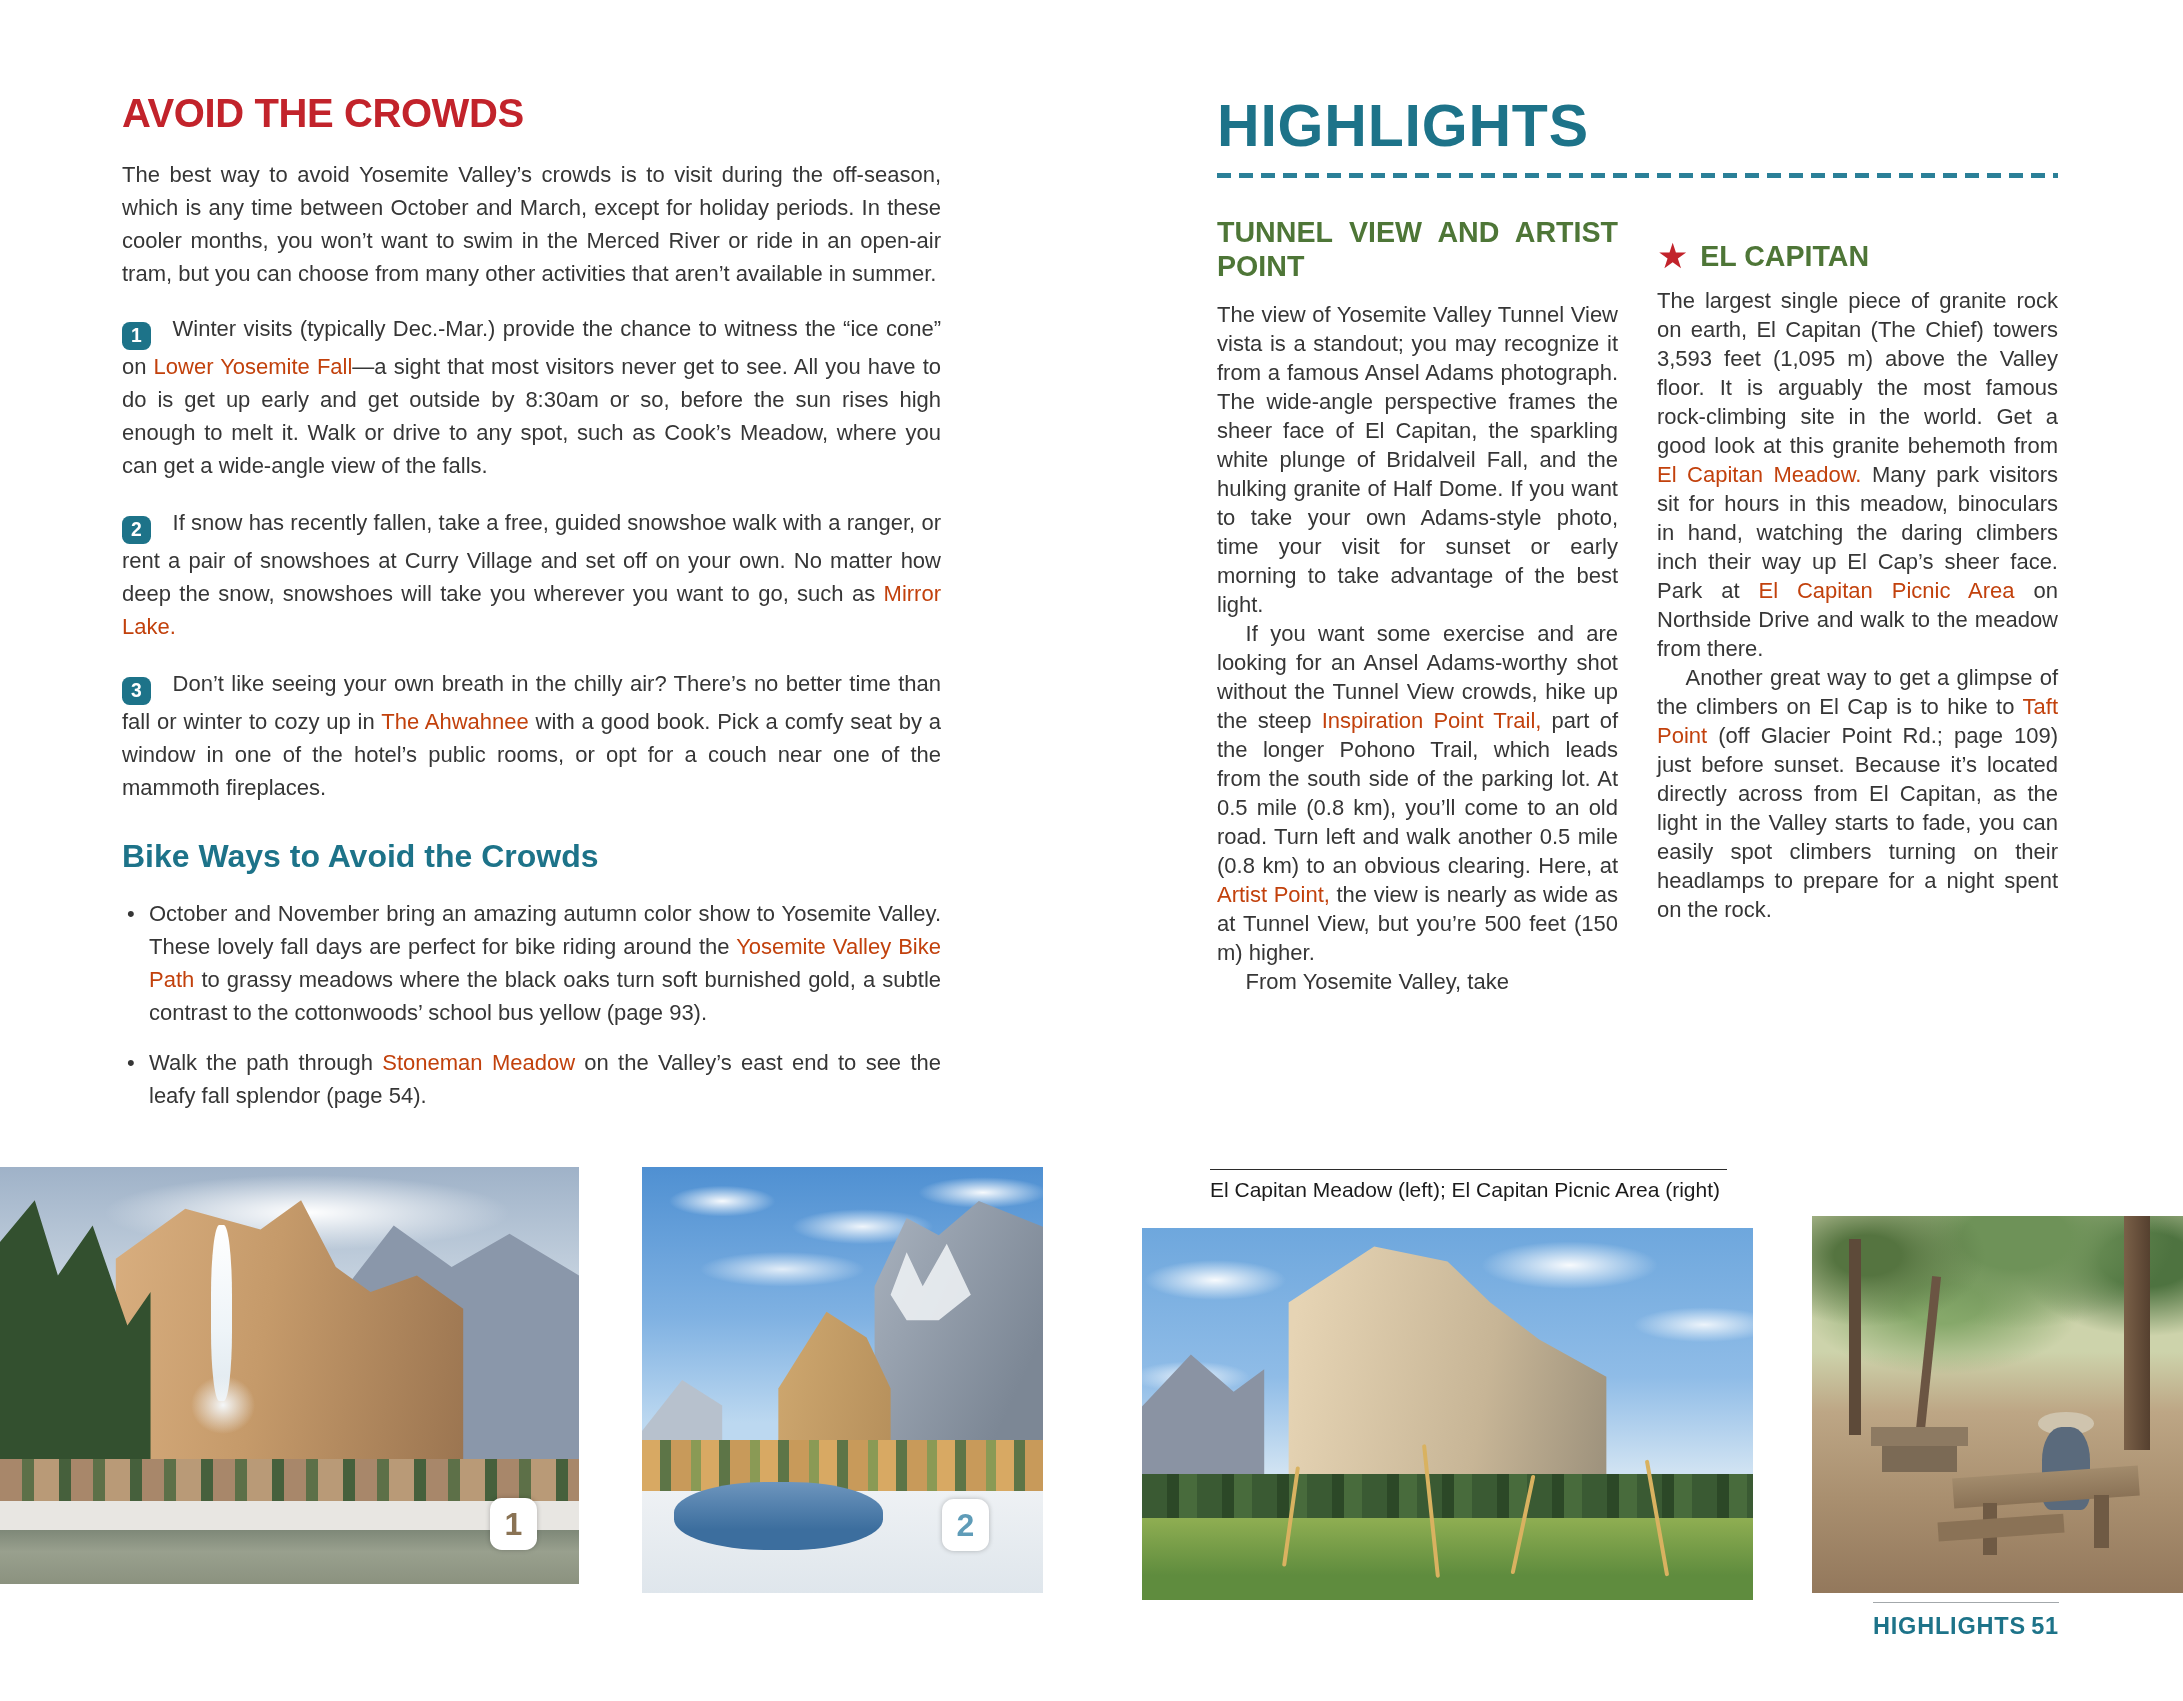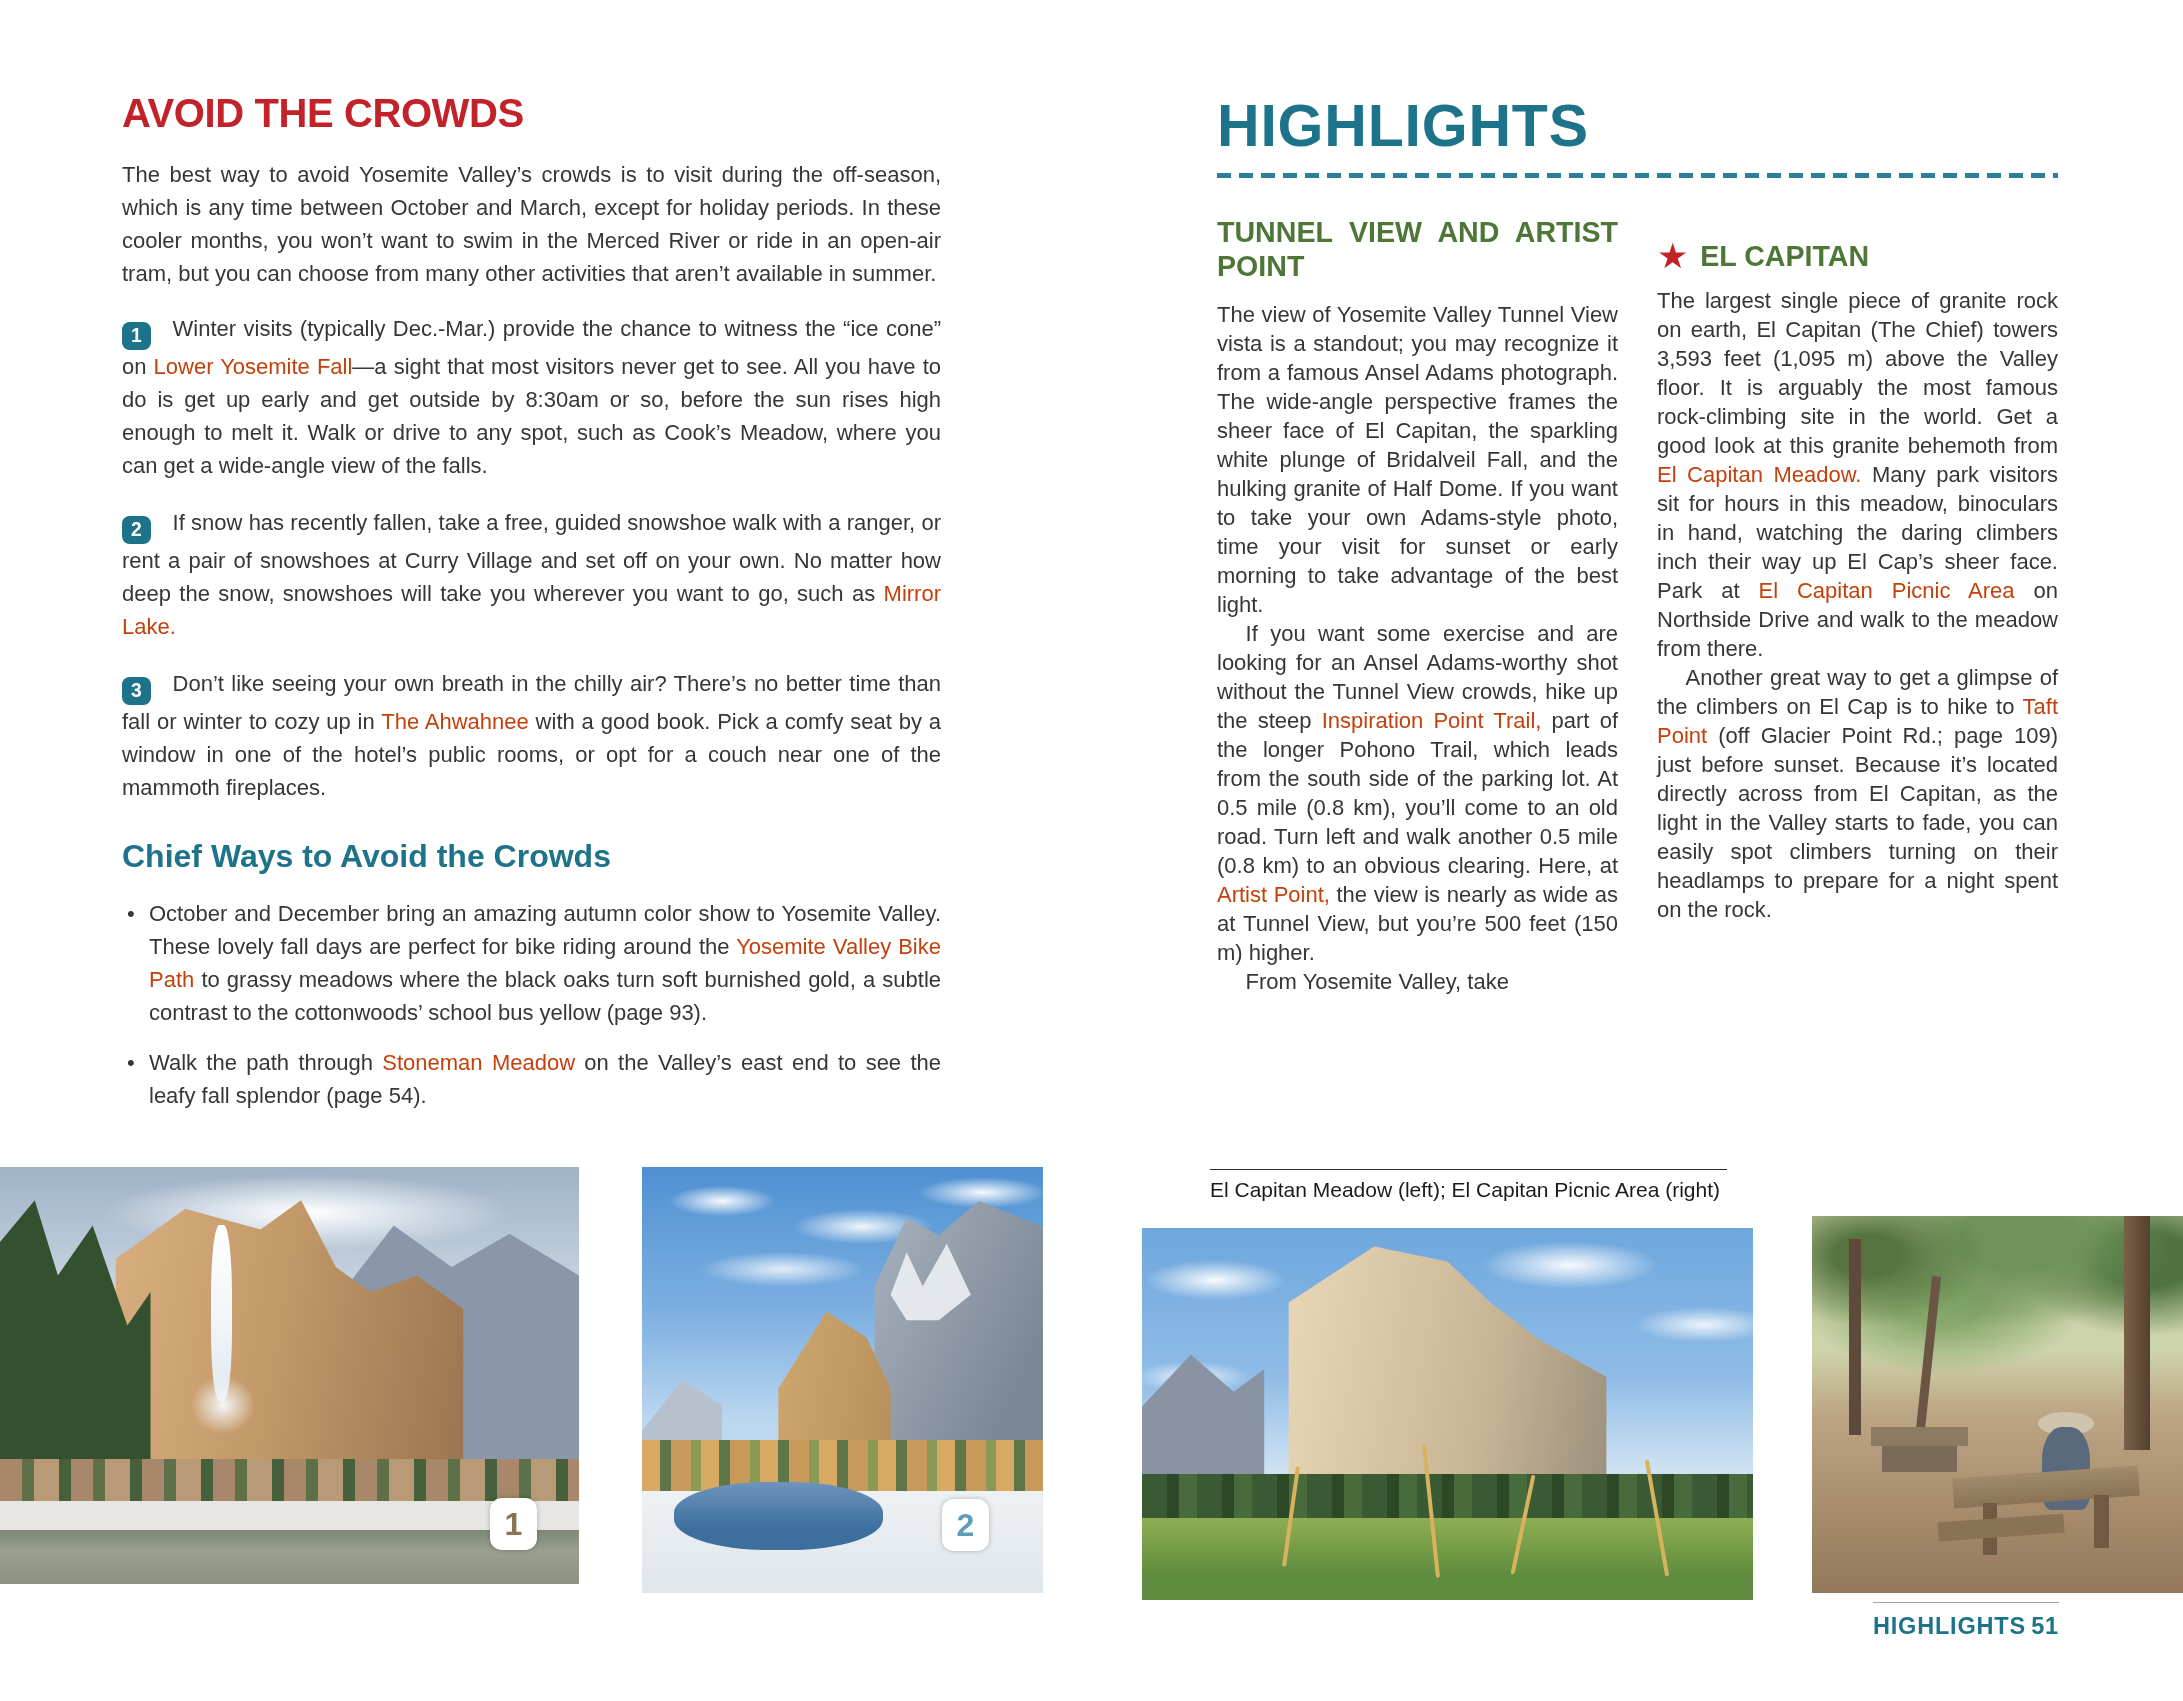--- a/index.html
+++ b/index.html
@@ -143,23 +143,23 @@
     <div class="lp-text">
       <h1 class="h1-red">AVOID THE CROWDS</h1>
       <p class="body-l">The best way to avoid Yosemite Valley’s crowds is to visit during the off-season, which is any time between October and March, except for holiday periods. In these cooler months, you won’t want to swim in the Merced River or ride in an open-air tram, but you can choose from many other activities that aren’t available in summer.</p>
 
       <p class="feat-item"><span class="badge">1</span><span><span>Winter visits (typically Dec.-Mar.) provide the chance to witness the “ice cone” on </span><span class="b">Lower Yosemite Fall</span><span>—a sight that most visitors never get to see. All you have to do is get up early and get outside by 8:30am or so, before the sun rises high enough to melt it. Walk or drive to any spot, such as Cook’s Meadow, where you can get a wide-angle view of the falls.</span></span></p>
 
       <p class="feat-item"><span class="badge">2</span><span><span>If snow has recently fallen, take a free, guided snowshoe walk with a ranger, or rent a pair of snowshoes at Curry Village and set off on your own. No matter how deep the snow, snowshoes will take you wherever you want to go, such as </span><span class="b">Mirror Lake.</span></span></p>
 
       <p class="feat-item"><span class="badge">3</span><span><span>Don’t like seeing your own breath in the chilly air? There’s no better time than fall or winter to cozy up in </span><span class="b">The Ahwahnee</span><span> with a good book. Pick a comfy seat by a window in one of the hotel’s public rooms, or opt for a couch near one of the mammoth fireplaces.</span></span></p>
 
-      <h2 class="h2-teal">Chief Ways to Avoid the Crowds</h2>
+      <h2 class="h2-teal">Bike Ways to Avoid the Crowds</h2>
       <ul class="bullets">
-        <li><span><span>October and December bring an amazing autumn color show to Yosemite Valley. These lovely fall days are perfect for bike riding around the </span><span class="b">Yosemite Valley Bike Path</span><span> to grassy meadows where the black oaks turn soft burnished gold, a subtle contrast to the cottonwoods’ school bus yellow (page 93).</span></span></li>
+        <li><span><span>October and November bring an amazing autumn color show to Yosemite Valley. These lovely fall days are perfect for bike riding around the </span><span class="b">Yosemite Valley Bike Path</span><span> to grassy meadows where the black oaks turn soft burnished gold, a subtle contrast to the cottonwoods’ school bus yellow (page 93).</span></span></li>
         <li><span><span>Walk the path through </span><span class="b">Stoneman Meadow</span><span> on the Valley’s east end to see the leafy fall splendor (page 54).</span></span></li>
       </ul>
     </div>
 
     <div class="photo photo1">
       <div class="p1-sky"></div>
       <div class="p1-cloud"></div>
       <div class="p1-far"></div>
       <div class="p1-cliff"></div>
       <div class="p1-fall"></div>

